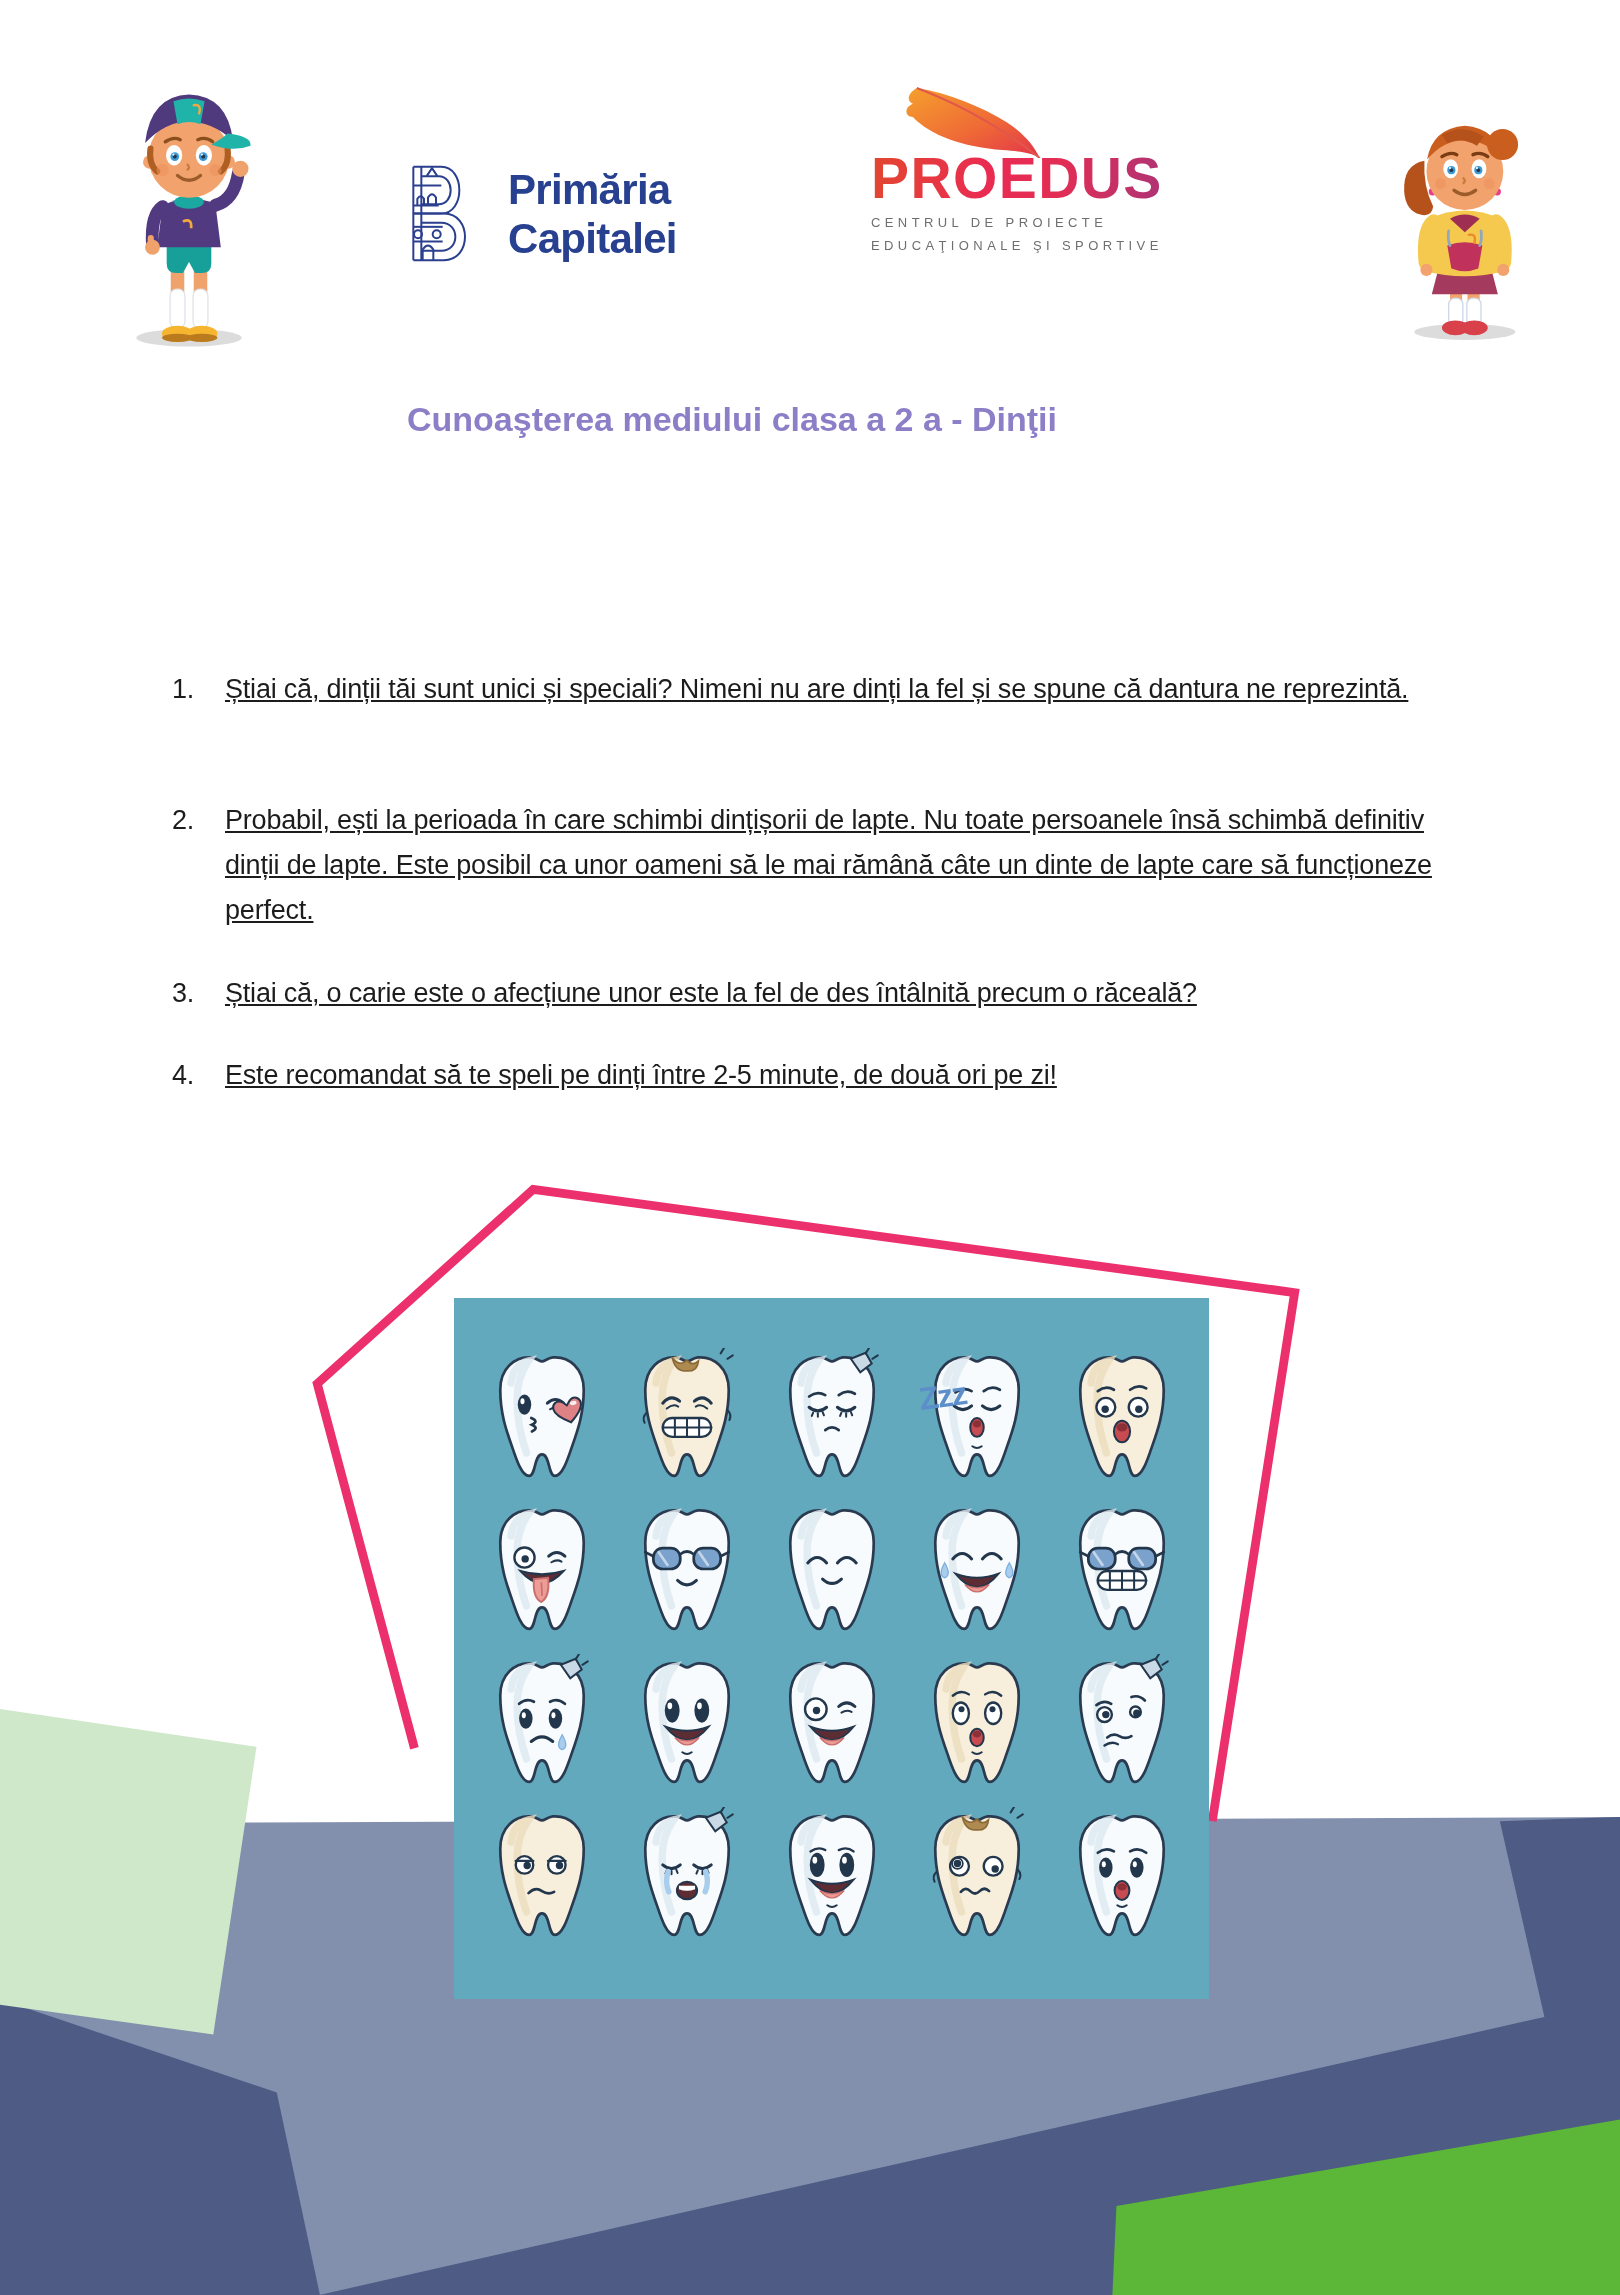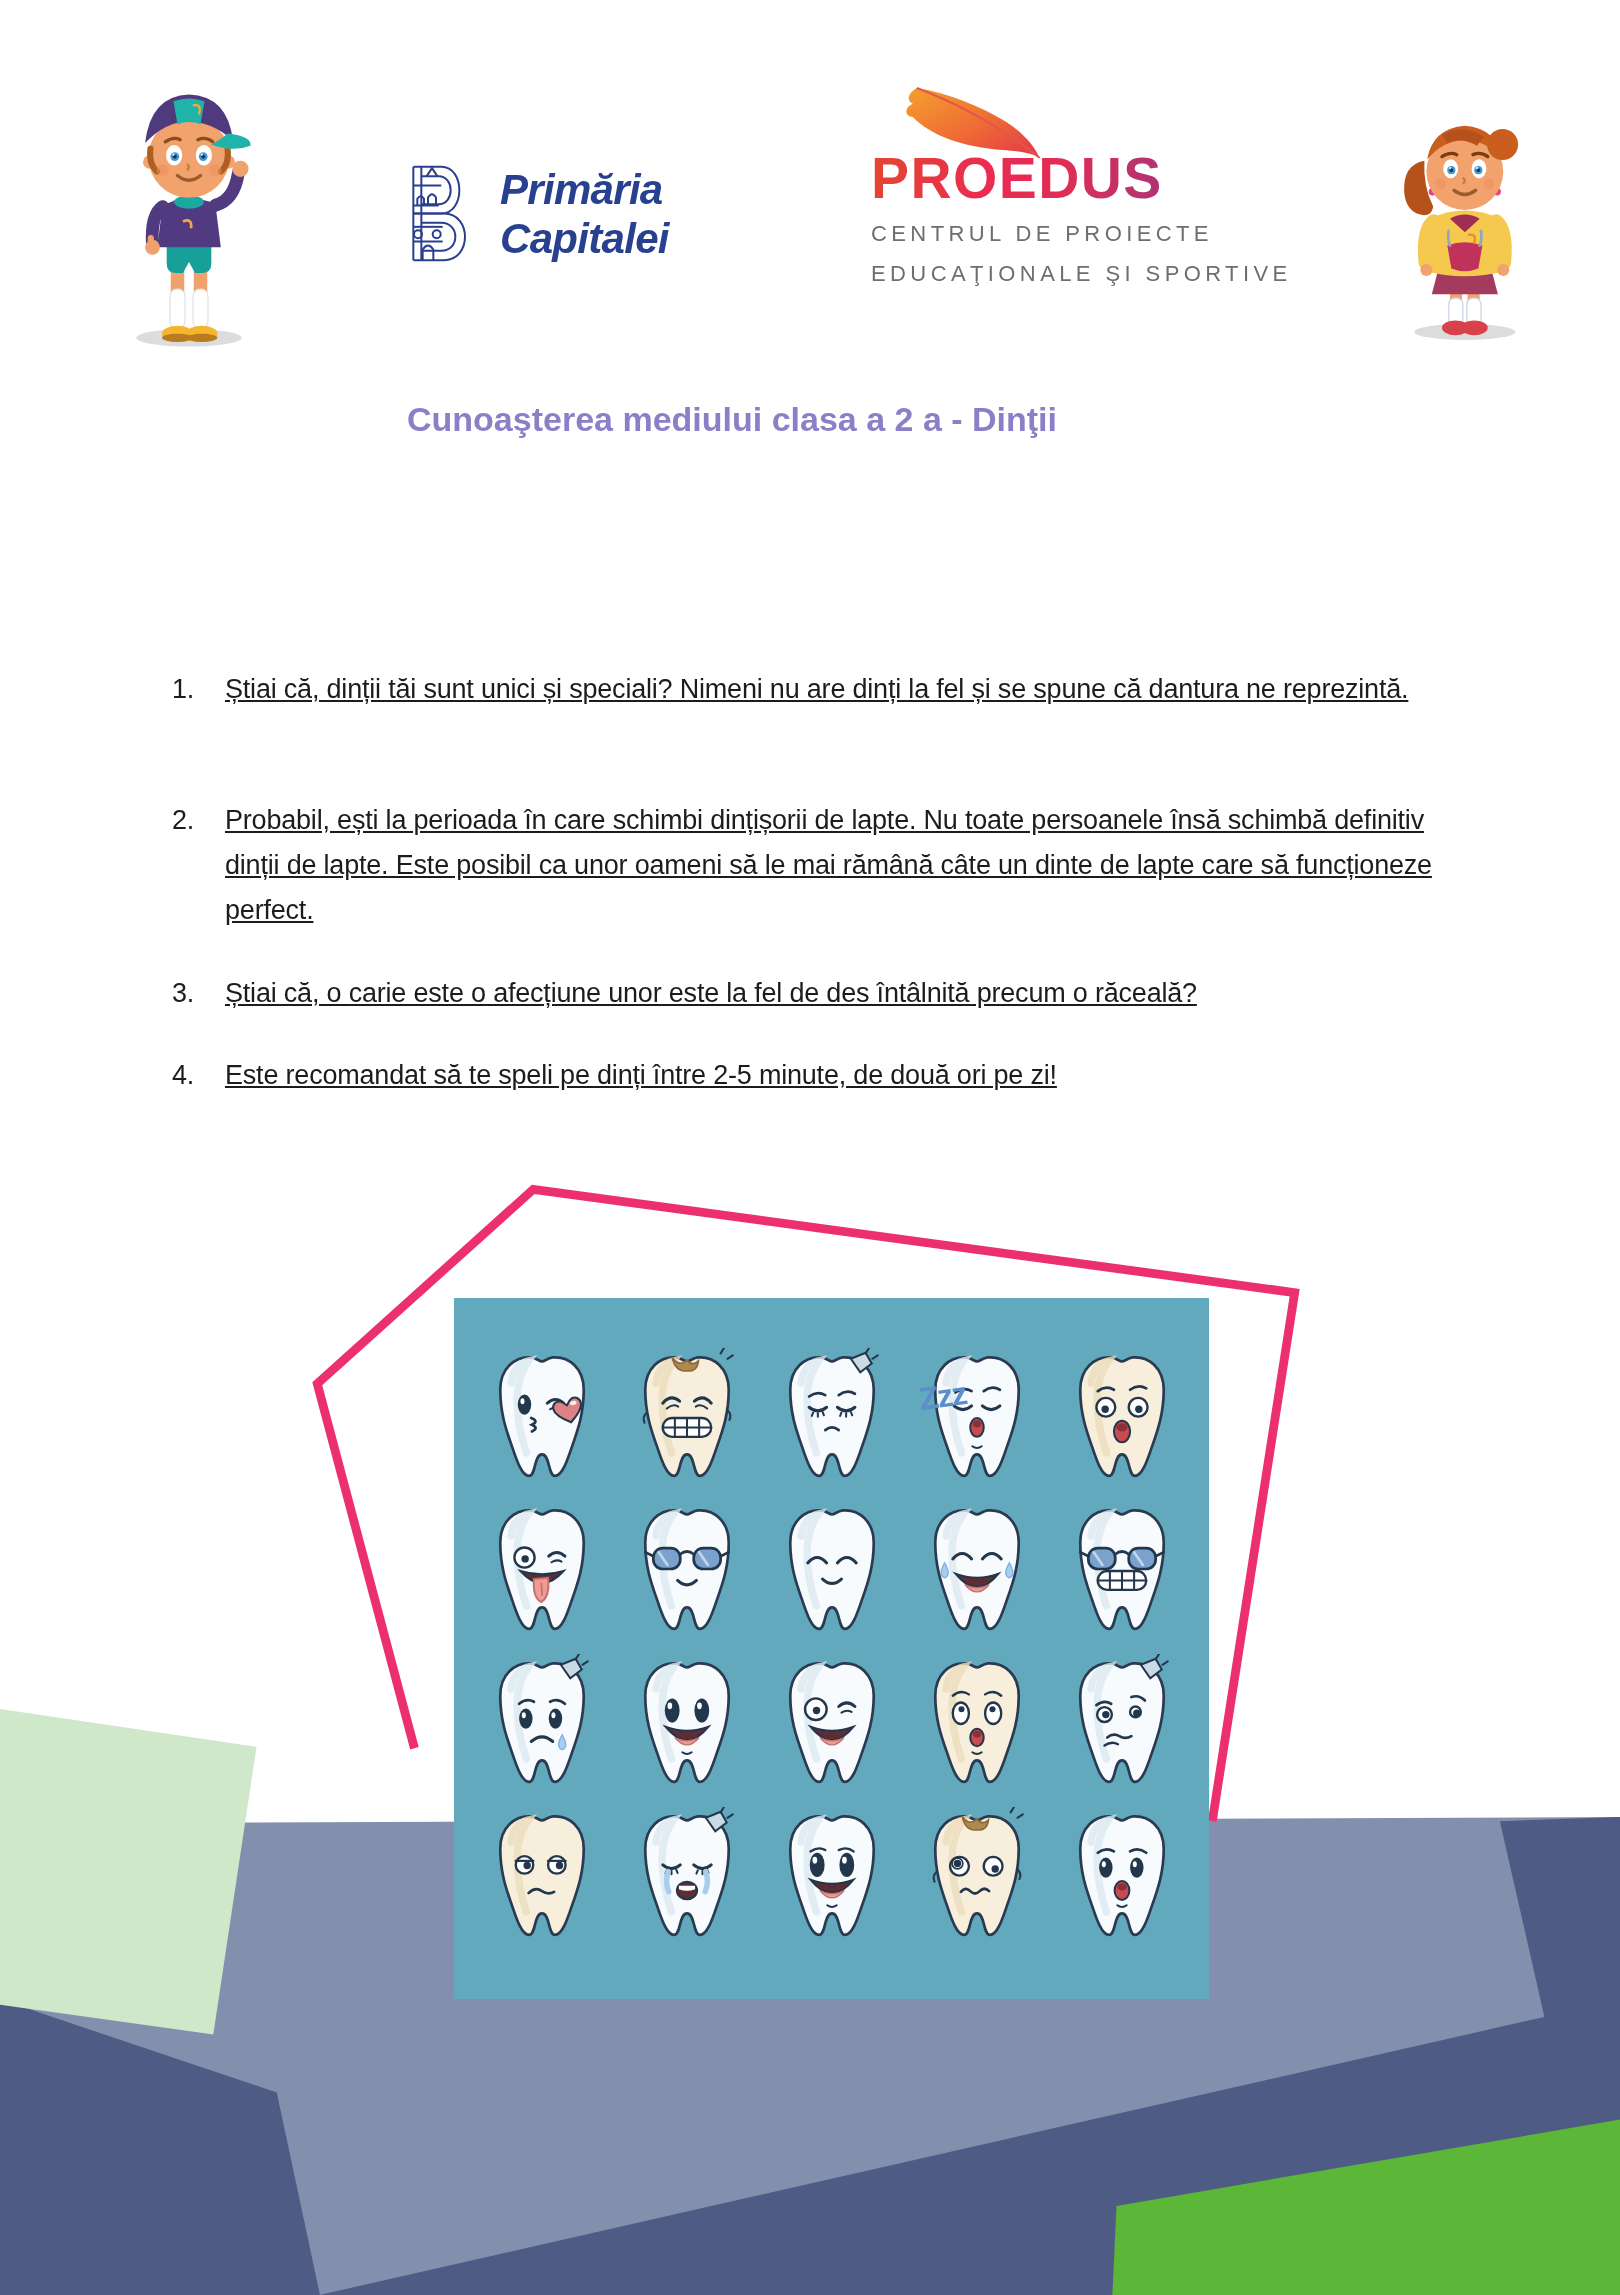--- a/index.html
+++ b/index.html
@@ -9,29 +9,29 @@
   .bg .mint{fill:var(--mint,#CFE8CA);}
   .bg .slate{fill:var(--slate,#8290AE);}
   .bg .navy{fill:var(--navy,#4E5B85);}
   .bg .green{fill:var(--green,#5CB637);}
   .bg .pink{fill:none;stroke:var(--accent-pink,#EC2F6D);stroke-width:13;}
   .layer{position:absolute;z-index:2;}
 
   
   .boy{left:118px;top:66px;width:142px;height:284px;}
   .girl{left:1385px;top:96px;width:159px;height:246px;}
-  .primaria{left:404px;top:162px;display:flex;gap:16px;align-items:center;font-style:italic;}
+  .primaria{left:404px;top:162px;display:flex;gap:24px;align-items:center;}
   .bmono{width:80px;height:103px;}
   .ptxt{font-weight:bold;font-size:42px;line-height:49px;color:var(--logo-blue,#27408F);letter-spacing:-0.7px;}
   .proedus{left:871px;top:84px;width:419px;}
   .feather{display:block;margin:0 0 -9.5px 31px;width:179px;height:74px;}
   .pword{font-weight:bold;font-size:57px;letter-spacing:1.4px;line-height:58px;
          background:linear-gradient(95deg,#E2472F 0%,#EA2B52 28%,#E22D55 45%,#B23372 68%,#7C489C 88%,#6A4FA3 100%);
          -webkit-background-clip:text;background-clip:text;color:transparent;-webkit-text-fill-color:transparent;}
-  .psub{font-size:22px;letter-spacing:4.4px;color:var(--subtitle-gray,#6E6E6E);margin-top:14px;white-space:nowrap;}
+  .psub{font-size:13px;letter-spacing:4.4px;color:var(--subtitle-gray,#6E6E6E);margin-top:8px;white-space:nowrap;}
 
   
   .title{left:0;top:400px;width:1464px;text-align:center;font-weight:bold;font-size:34px;
          color:var(--title-purple,#8C7FC7);}
 
   
   .facts{left:172px;top:667px;width:1269px;color:var(--text,#1C1C1C);}
   .fact{display:flex;font-size:27px;line-height:45px;letter-spacing:-0.2px;}
   .fact .num{flex:0 0 53px;}
   .fact .txt{flex:1;text-decoration:underline;}

